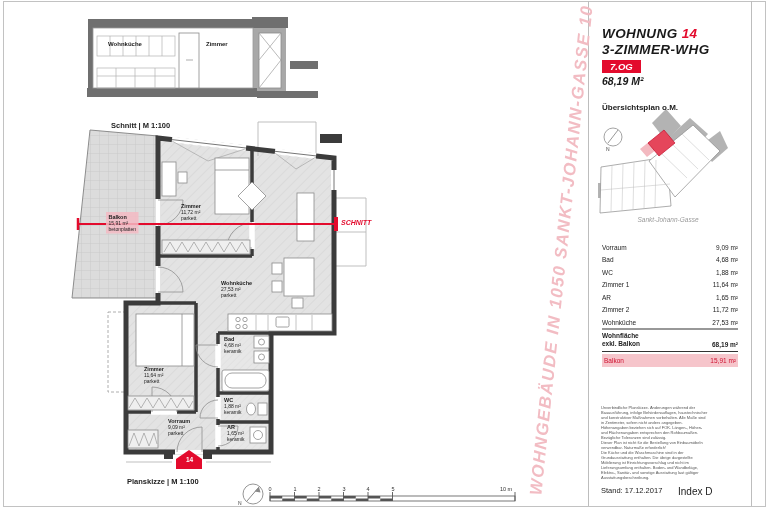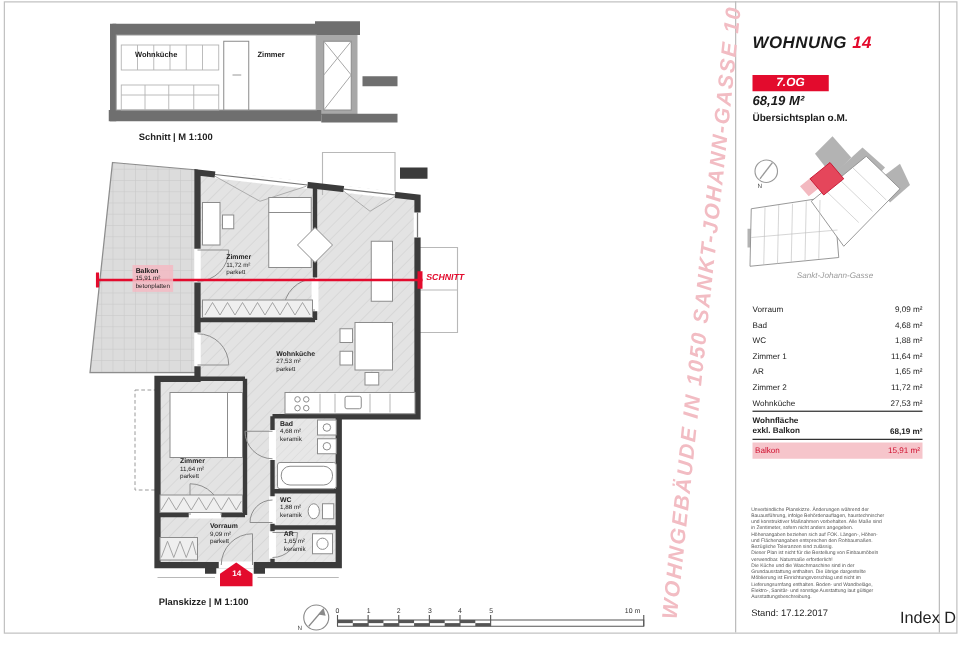--- a/index.html
+++ b/index.html
@@ -20,37 +20,37 @@
   .room-label.balkon{background:rgba(243,186,195,.85);padding:3px 5px;}
   .schnitt-lbl{color:#e30b2d;font-weight:bold;font-style:italic;font-size:7px;}
   .entrance-num{color:#fff;font-weight:bold;font-size:6.5px;text-align:center;width:25px;}
   .tiny{font-size:10px;color:#444;}
   .scale-num{width:48px;text-align:center;font-size:11px;color:#333;}
   
   .hdr-title{left:602px;top:26px;font-style:italic;font-weight:bold;font-size:13.5px;letter-spacing:.4px;}
   .hdr-sub{left:602px;top:42px;font-style:italic;font-weight:bold;font-size:13.5px;letter-spacing:.4px;}
   .red{color:#e30b2d;}
   .floor-badge{left:602px;top:60px;background:#e30b2d;color:#fff;font-style:italic;
-               font-weight:bold;font-size:9.5px;padding:1px 19px;}
+               font-weight:bold;font-size:9.5px;padding:1px 8px;}
   .hdr-area{left:602px;top:75px;font-style:italic;font-weight:bold;font-size:10.5px;}
-  .ovw-title{left:602px;top:90px;font-weight:bold;font-size:8px;}
+  .ovw-title{left:602px;top:103px;font-weight:bold;font-size:8px;}
   .street{left:600px;top:216px;width:272px;text-align:center;font-style:italic;font-size:13px;color:#9a9a9a;}
   .panel-table{position:absolute;left:602px;top:241px;width:272px;z-index:3;
                transform:scale(.5);transform-origin:0 0;font-size:13px;color:#222;}
   .t-row{height:25px;display:flex;justify-content:space-between;align-items:center;}
   .t-total{border-top:2px solid #333;border-bottom:2px solid #333;display:flex;
            justify-content:space-between;align-items:flex-end;padding:5px 0;font-weight:bold;}
   .t-total-label div{line-height:1.25;}
   .t-balkon{background:#f6c5cb;color:#cf0f2e;display:flex;justify-content:space-between;
             align-items:center;height:26px;margin-top:4px;padding:0 4px;}
   .fineprint{position:absolute;left:601px;top:405px;width:280px;z-index:3;
              transform:scale(.5);transform-origin:0 0;font-size:8px;line-height:1.25;
              color:#555;white-space:pre-line;}
   .stand{left:601px;top:486px;font-size:7.5px;color:#222;}
-  .indexd{left:720px;top:486px;font-size:13px;color:#222;}
+  .indexd{left:678px;top:486px;font-size:10px;color:#222;}
 </style>
 </head>
 <body>
 
 <div class="stage">
 
   <div class="sheet-border"></div>
   <div class="vline" style="left:588px;"></div>
   <div class="vline" style="left:751px;"></div>
 
@@ -282,21 +282,21 @@
           <line x1="671" y1="143" x2="698" y2="169"></line>
         <line x1="682" y1="134" x2="709" y2="160"></line>
       </g>
       <polygon points="640,149 650,141 657,149 647,157" fill="#f3b9c0"></polygon>
       <polygon points="648,143 664,130 675,143 659,156" fill="#e5465b" stroke="#c40f2c" stroke-width="0.7"></polygon>
     </g>
   </svg>
 
   <div class="lbl s50" style="left:108px;top:40px;font-weight:bold;font-size:12px;">Wohnküche</div>
   <div class="lbl s50" style="left:206px;top:40px;font-weight:bold;font-size:12px;">Zimmer</div>
-  <div class="lbl caption" style="left:90px;top:105px;padding-left:21px;">Schnitt | M 1:100</div>
+  <div class="lbl caption" style="left:90px;top:121px;padding-left:21px;">Schnitt | M 1:100</div>
 
   <div class="lbl room-label balkon s50" style="left:106px;top:212px;">
     <div class="rl-name">Balkon</div>
     <div>15,91 m²</div>
     <div>betonplatten</div>
   </div>
   <div class="lbl room-label s50" style="left:181px;top:203px;">
     <div class="rl-name">Zimmer</div>
     <div>11,72 m²</div>
     <div>parkett</div>
@@ -342,20 +342,21 @@
   <div class="lbl scale-num s50" style="left:307px;top:486px;">2</div>
   <div class="lbl scale-num s50" style="left:332px;top:486px;">3</div>
   <div class="lbl scale-num s50" style="left:356px;top:486px;">4</div>
   <div class="lbl scale-num s50" style="left:381px;top:486px;">5</div>
   <div class="lbl scale-num s50" style="left:494px;top:486px;">10 m</div>
 
   <div class="lbl hdr-title">
     <span>WOHNUNG</span>
     <span class="red">14</span>
   </div>
+  <div class="lbl hdr-sub">3-ZIMMER-WHG</div>
   <div class="lbl floor-badge">7.OG</div>
   <div class="lbl hdr-area">68,19 M²</div>
   <div class="lbl ovw-title">Übersichtsplan o.M.</div>
   <div class="lbl tiny s50" style="left:606px;top:146px;">N</div>
   <div class="lbl street s50">Sankt-Johann-Gasse</div>
 
   <div class="panel-table">
     <div class="t-row">
         <span>Vorraum</span>
         <span>9,09 m²</span>

